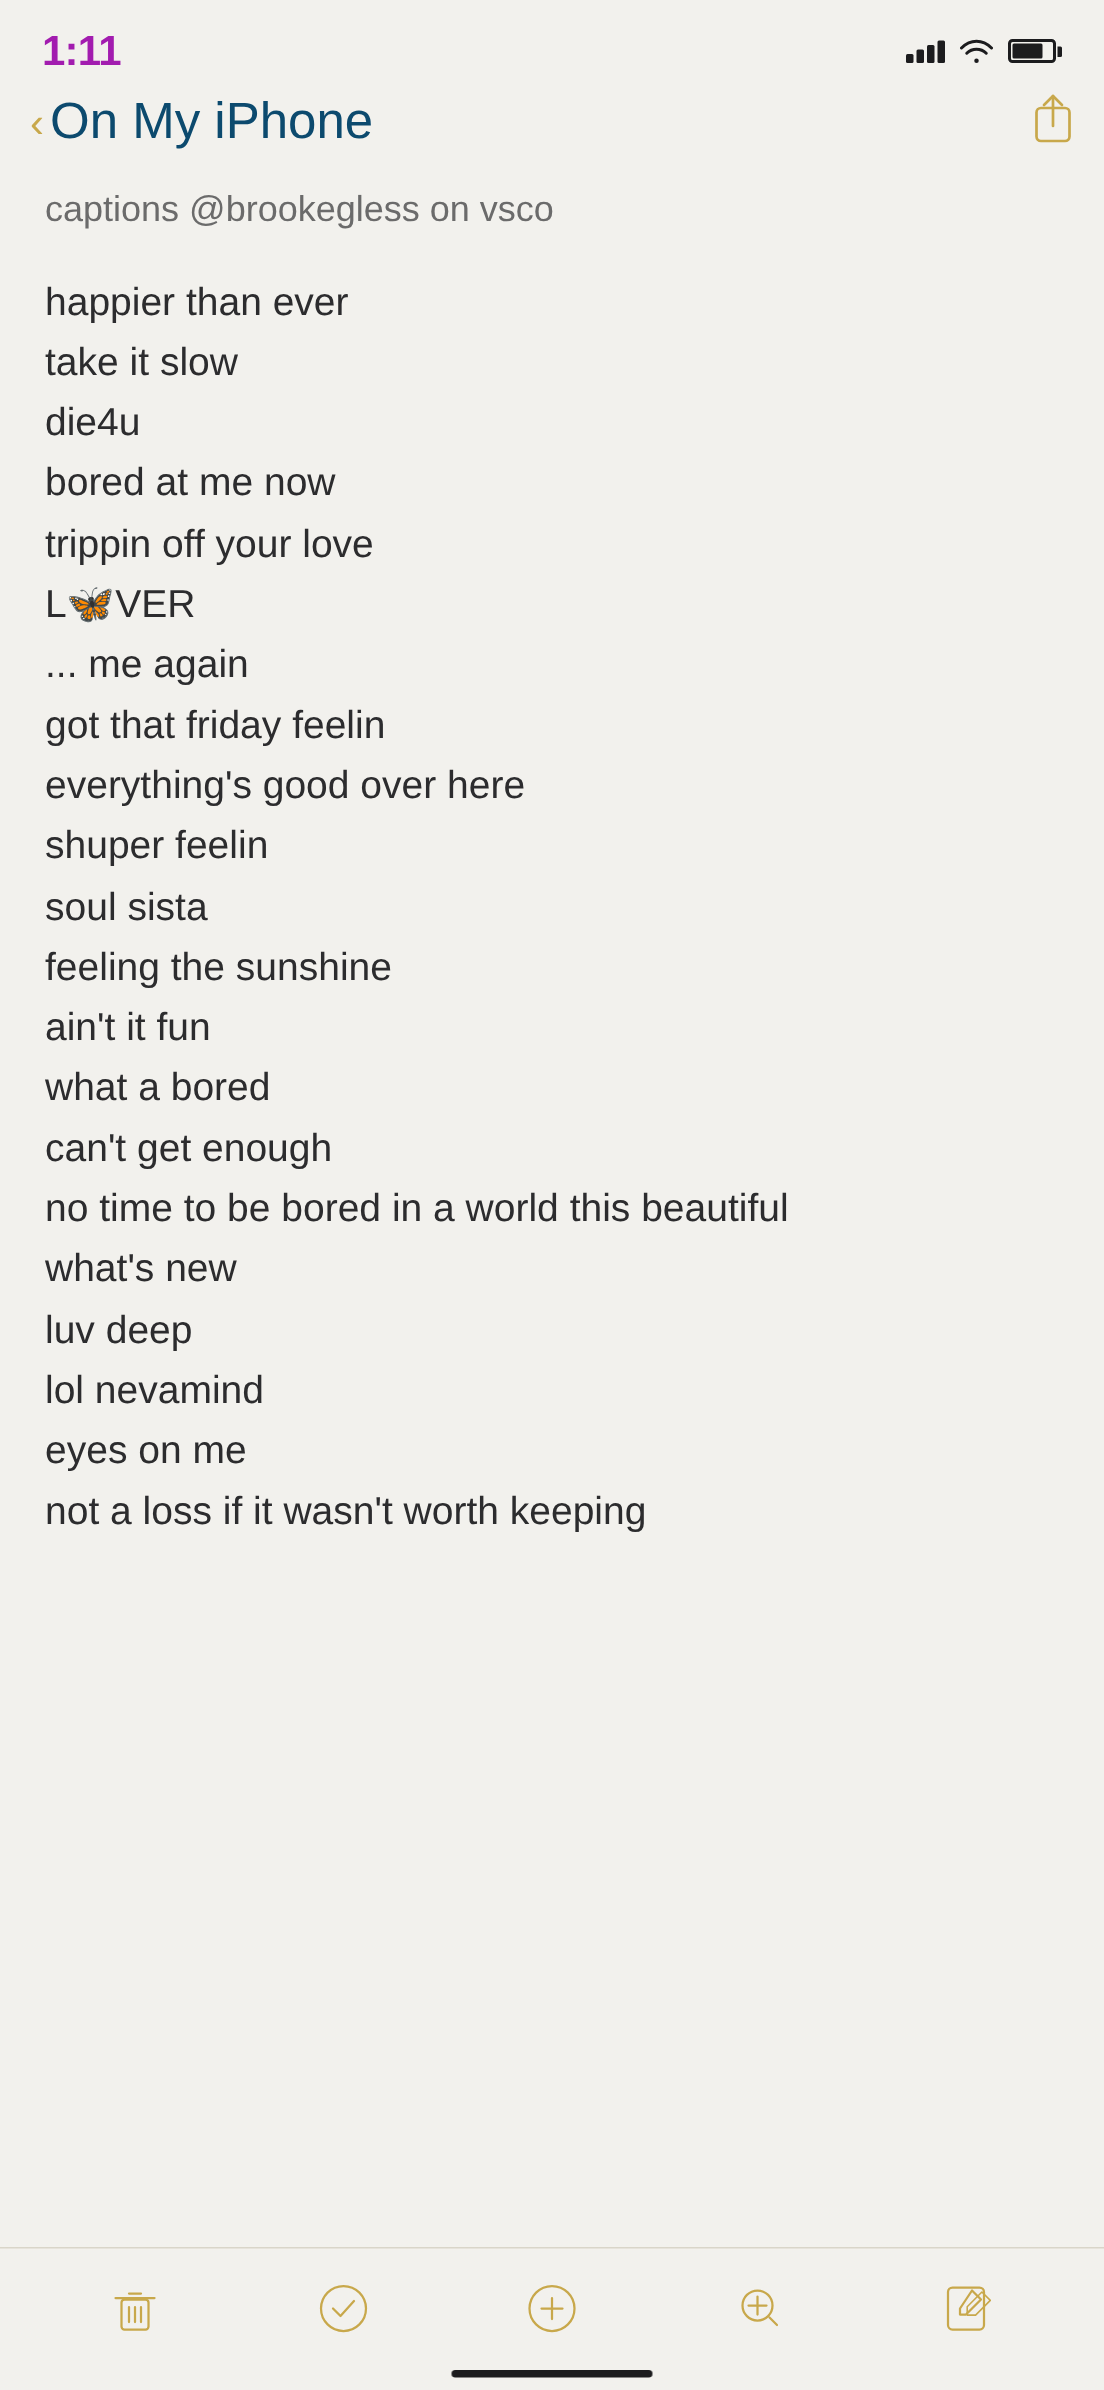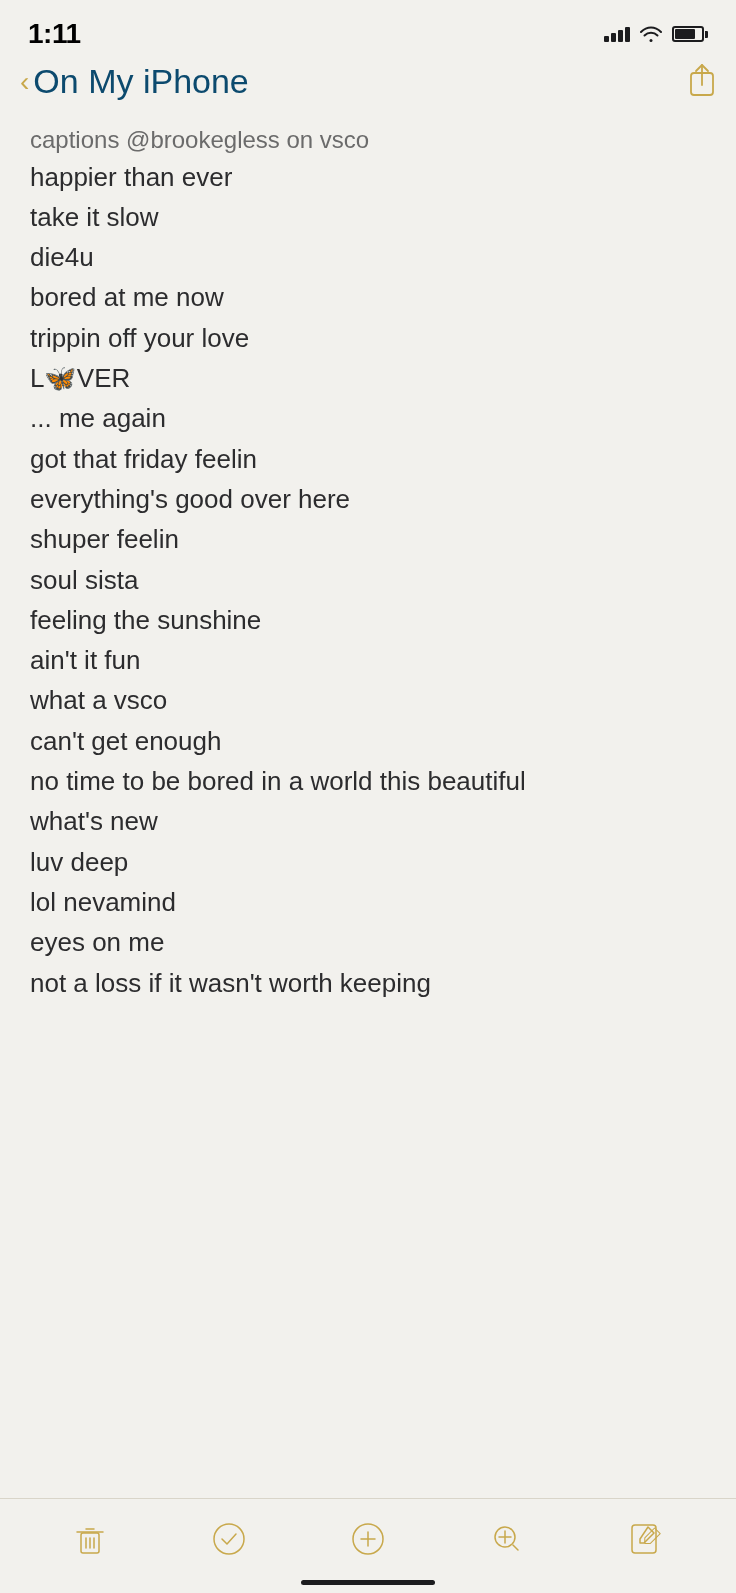--- a/index.html
+++ b/index.html
@@ -19,21 +19,21 @@
       display: flex;
       justify-content: space-between;
       align-items: center;
       padding: 14px 28px 0 28px;
       height: 54px;
     }
 
     .status-time {
       font-size: 28px;
       font-weight: 600;
-      color: #000000;
+      color: #a21caf;
       letter-spacing: -0.5px;
     }
 
     .status-icons {
       display: flex;
       align-items: center;
       gap: 10px;
     }
 
     .signal-bars {
@@ -129,20 +129,21 @@
     }
 
     
     .content {
       padding: 10px 30px 20px 30px;
     }
 
     .header-text {
       font-size: 24px;
       color: #6b6b6b;
+      margin-bottom: 24px;
       font-weight: 400;
       line-height: 1.4;
     }
 
     .captions-list {
       list-style: none;
     }
 
     .captions-list li {
       font-size: 26px;
@@ -251,21 +252,21 @@
       <li>bored at me now</li>
       <li>trippin off your love</li>
       <li>L🦋VER</li>
       <li>... me again</li>
       <li>got that friday feelin</li>
       <li>everything's good over here</li>
       <li>shuper feelin</li>
       <li>soul sista</li>
       <li>feeling the sunshine</li>
       <li>ain't it fun</li>
-      <li>what a vsco</li>
+      <li>what a bored</li>
       <li>can't get enough</li>
       <li>no time to be bored in a world this beautiful</li>
       <li>what's new</li>
       <li>luv deep</li>
       <li>lol nevamind</li>
       <li>eyes on me</li>
       <li>not a loss if it wasn't worth keeping</li>
     </ul>
   <div class="spacer-bottom"></div>
 </div>

